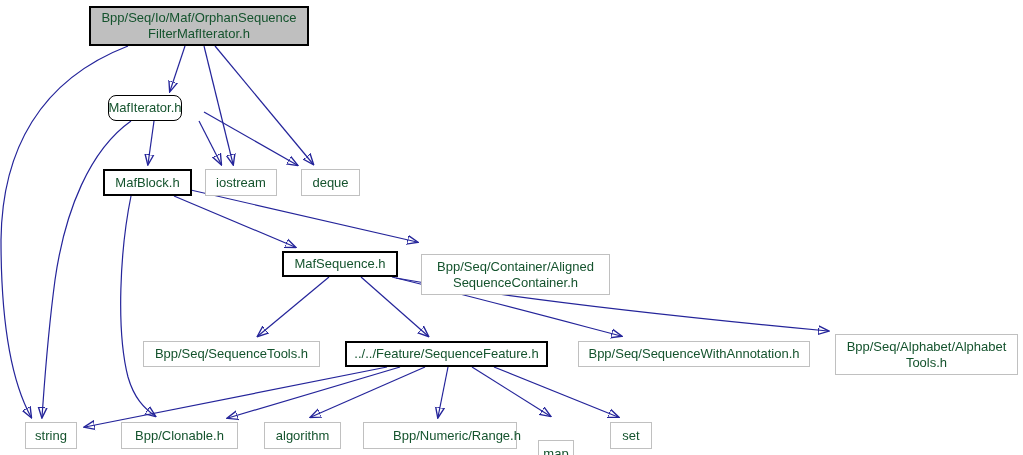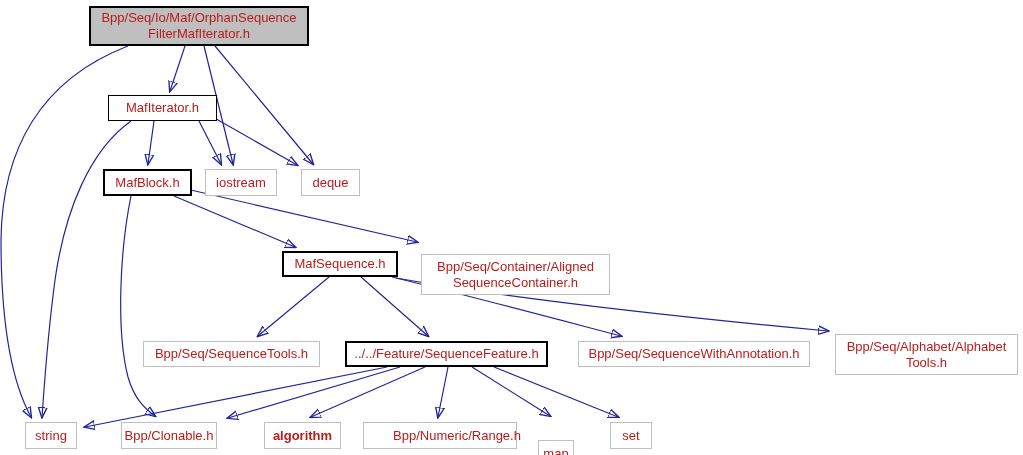--- a/index.html
+++ b/index.html
@@ -24,21 +24,21 @@
   .edges path {
     fill: none;
     stroke: #24249a;
     stroke-width: 1.2;
   }
   .node {
     position: absolute;
     box-sizing: border-box;
     background: #ffffff;
     border: 1px solid #c0c0c0;
-    color: #b91c1c;
+    color: #14532d;
     font-size: 13px;
     line-height: 16px;
     display: flex;
     align-items: center;
     justify-content: center;
     text-align: center;
     white-space: pre-line;
     padding: 0 2px;
   }
   .node.internal {
@@ -87,21 +87,21 @@
     <path d="M400,367 L228,418" marker-end="url(#arrow)"></path>
     <path d="M425,367 L311,417" marker-end="url(#arrow)"></path>
     <path d="M448,367 L438,417" marker-end="url(#arrow)"></path>
     <path d="M472,367 L550,416" marker-end="url(#arrow)"></path>
     <path d="M494,367 L618,417" marker-end="url(#arrow)"></path>
   </svg>
 
   <div class="node root" style="left:89px; top:6px; width:220px; height:40px;">Bpp/Seq/Io/Maf/OrphanSequence
 FilterMafIterator.h</div>
 
-  <div class="node internal" style="left:108px; top:95px; width:109px; height:26px;">MafIterator.h</div>
+  <div class="node internal" style="left:108px; top:95px; width:74px; height:26px;border-radius:8px;">MafIterator.h</div>
 
   <div class="node internal-bold" style="left:93px; top:169px; width:89px; height:27px;margin-left:10px;">MafBlock.h</div>
 
   <div class="node" style="left:205px; top:169px; width:72px; height:27px;">iostream</div>
 
   <div class="node" style="left:301px; top:169px; width:59px; height:27px;">deque</div>
 
   <div class="node internal-bold" style="left:282px; top:251px; width:116px; height:26px;">MafSequence.h</div>
 
   <div class="node" style="left:421px; top:242px; width:189px; height:41px;margin-top:12px;">Bpp/Seq/Container/Aligned
@@ -111,23 +111,23 @@
 
   <div class="node internal-bold" style="left:345px; top:341px; width:203px; height:26px;">../../Feature/SequenceFeature.h</div>
 
   <div class="node" style="left:578px; top:341px; width:232px; height:26px;">Bpp/Seq/SequenceWithAnnotation.h</div>
 
   <div class="node" style="left:835px; top:334px; width:183px; height:41px;">Bpp/Seq/Alphabet/Alphabet
 Tools.h</div>
 
   <div class="node" style="left:25px; top:422px; width:52px; height:27px;">string</div>
 
-  <div class="node" style="left:121px; top:422px; width:96px; height:27px;">Bpp/Clonable.h</div>
+  <div class="node" style="left:121px; top:422px; width:117px; height:27px;">Bpp/Clonable.h</div>
 
-  <div class="node" style="left:264px; top:422px; width:77px; height:27px;font-weight:bold;">algorithm</div>
+  <div class="node" style="left:264px; top:422px; width:77px; height:27px;">algorithm</div>
 
   <div class="node" style="left:363px; top:422px; width:154px; height:27px;padding-left:36px;">Bpp/Numeric/Range.h</div>
 
   <div class="node" style="left:538px; top:440px; width:36px; height:27px;">map</div>
 
   <div class="node" style="left:610px; top:422px; width:42px; height:27px;">set</div>
 
 </div>
 
 </body></html>

